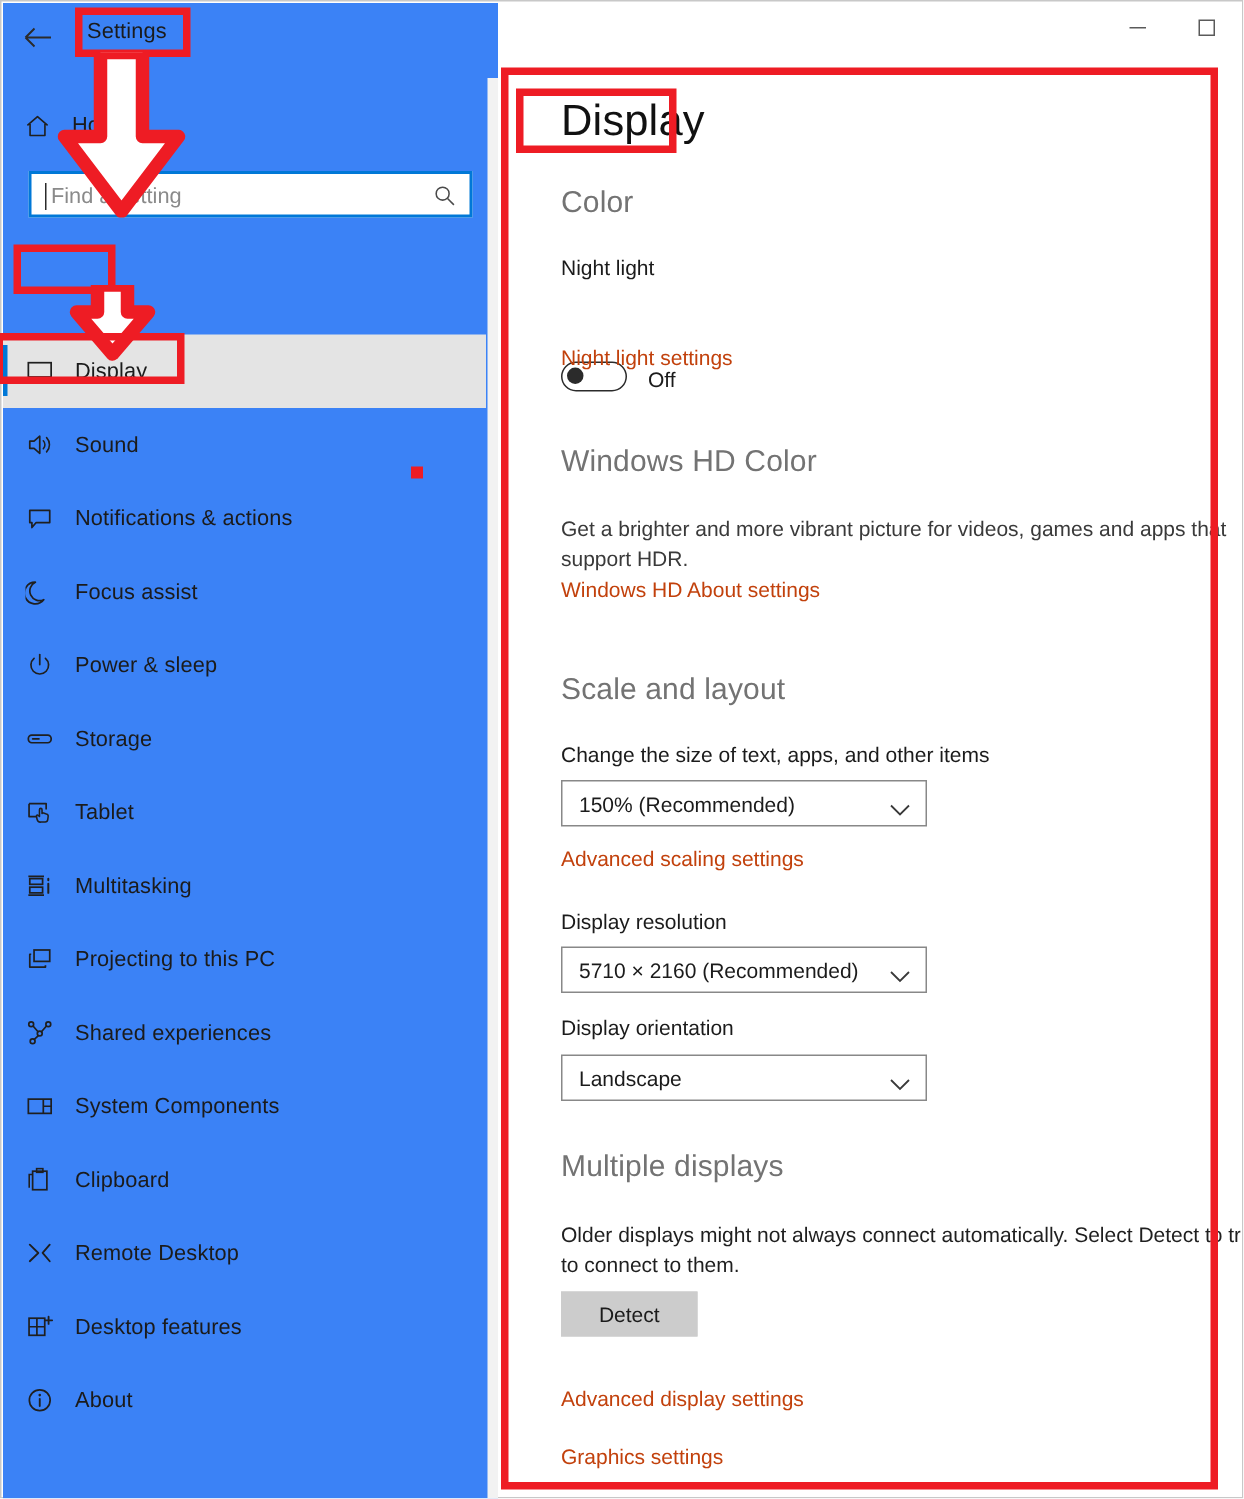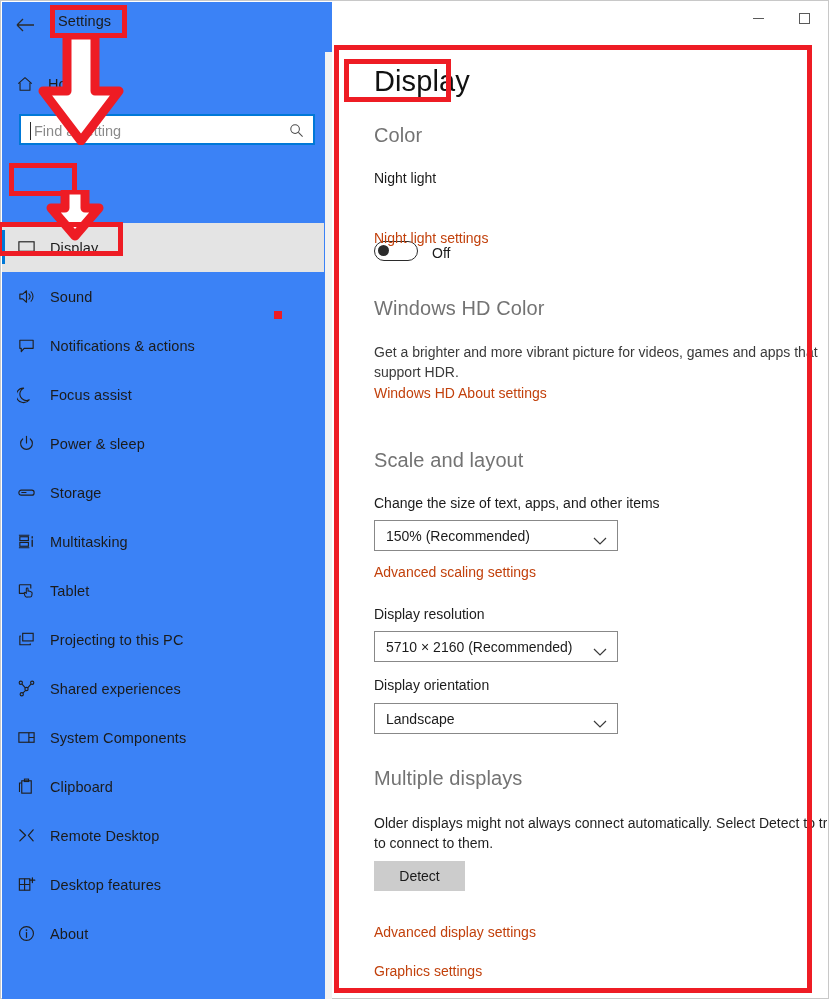--- a/index.html
+++ b/index.html
@@ -367,37 +367,37 @@
               <rect x="2" y="7.5" width="16" height="5.3" rx="2.4" stroke="#1f1f1f" stroke-width="1.2"></rect>
               <path d="M5 10.1h4.5" stroke="#1f1f1f" stroke-width="1.1" stroke-linecap="round"></path>
             </svg>
           </span>
           <span class="lbl">Storage</span>
         </div>
 
         <div class="nav-item">
           <span class="ico">
             <svg width="19" height="19" viewBox="0 0 20 20" fill="none">
+              <path d="M2.5 4h12v4M2.5 4v9h5" stroke="#1f1f1f" stroke-width="1.2" stroke-linejoin="round"></path>
+              <path d="M10.5 17c-1.2 0-2.2-.9-2.4-2.1l-.4-2.1c-.1-.7.6-1.2 1.1-.7l1 .9V8.2c0-.5.4-.9.9-.9s.9.4.9.9v2.6c.2-.2.6-.3 1-.2l2.1.6c.8.2 1.3 1 1.2 1.8l-.3 2.2c-.1.9-.9 1.6-1.8 1.6h-3.3z" stroke="#1f1f1f" stroke-width="1.1" stroke-linejoin="round"></path>
+            </svg>
+          </span>
+          <span class="lbl">Tablet</span>
+        </div>
+
+        <div class="nav-item">
+          <span class="ico">
+            <svg width="19" height="19" viewBox="0 0 20 20" fill="none">
               <rect x="3" y="5" width="9" height="4" stroke="#1f1f1f" stroke-width="1.2"></rect>
               <rect x="3" y="11" width="9" height="4" stroke="#1f1f1f" stroke-width="1.2"></rect>
               <path d="M2 3.4h11M2 16.6h11" stroke="#1f1f1f" stroke-width="1.2"></path>
               <path d="M16 5v1.2M16 8.6V15" stroke="#1f1f1f" stroke-width="1.4" stroke-linecap="round"></path>
             </svg>
           </span>
           <span class="lbl">Multitasking</span>
-        </div>
-
-        <div class="nav-item">
-          <span class="ico">
-            <svg width="19" height="19" viewBox="0 0 20 20" fill="none">
-              <path d="M2.5 4h12v4M2.5 4v9h5" stroke="#1f1f1f" stroke-width="1.2" stroke-linejoin="round"></path>
-              <path d="M10.5 17c-1.2 0-2.2-.9-2.4-2.1l-.4-2.1c-.1-.7.6-1.2 1.1-.7l1 .9V8.2c0-.5.4-.9.9-.9s.9.4.9.9v2.6c.2-.2.6-.3 1-.2l2.1.6c.8.2 1.3 1 1.2 1.8l-.3 2.2c-.1.9-.9 1.6-1.8 1.6h-3.3z" stroke="#1f1f1f" stroke-width="1.1" stroke-linejoin="round"></path>
-            </svg>
-          </span>
-          <span class="lbl">Tablet</span>
         </div>
 
         <div class="nav-item">
           <span class="ico">
             <svg width="19" height="19" viewBox="0 0 20 20" fill="none">
               <rect x="6" y="3.5" width="11" height="8" stroke="#1f1f1f" stroke-width="1.2"></rect>
               <path d="M4 6.5H3v9h11v-1.3" stroke="#1f1f1f" stroke-width="1.2" stroke-linejoin="round"></path>
             </svg>
           </span>
           <span class="lbl">Projecting to this PC</span>

